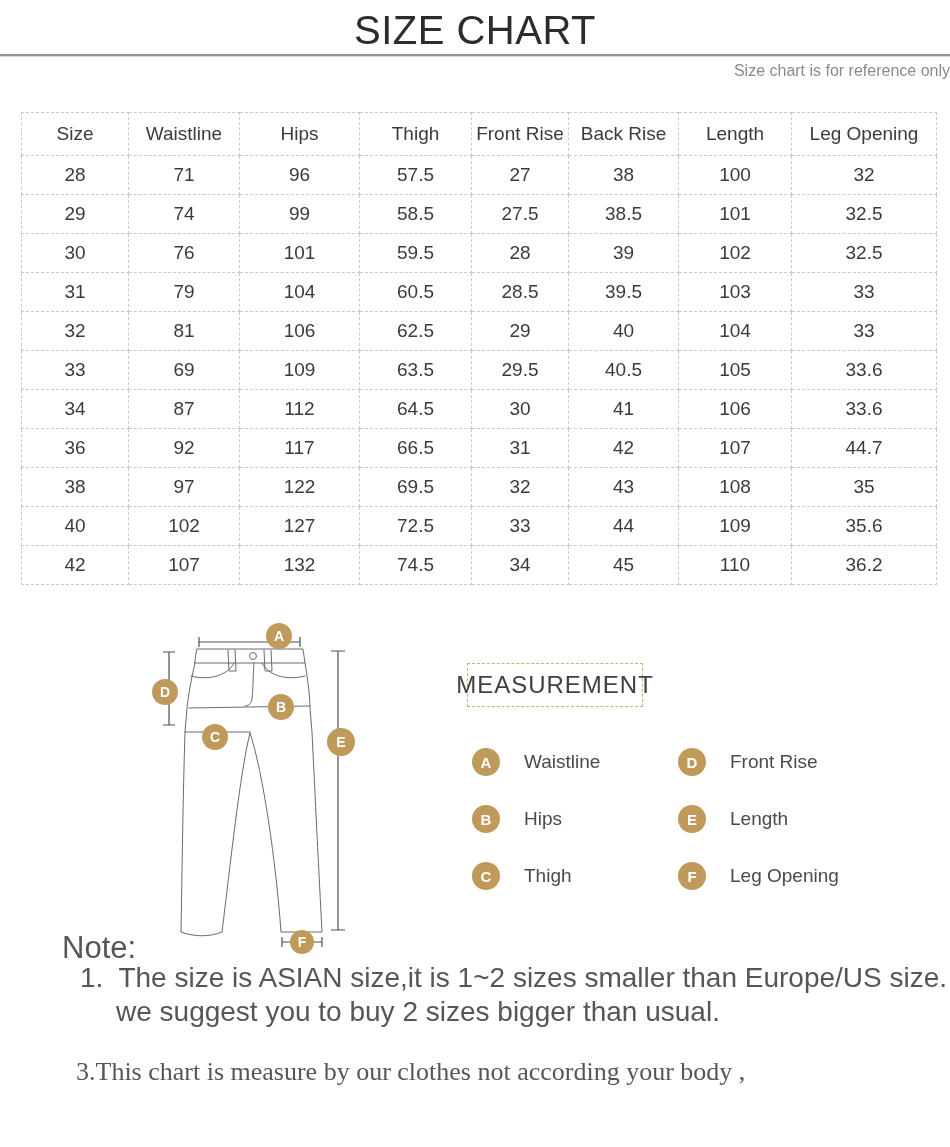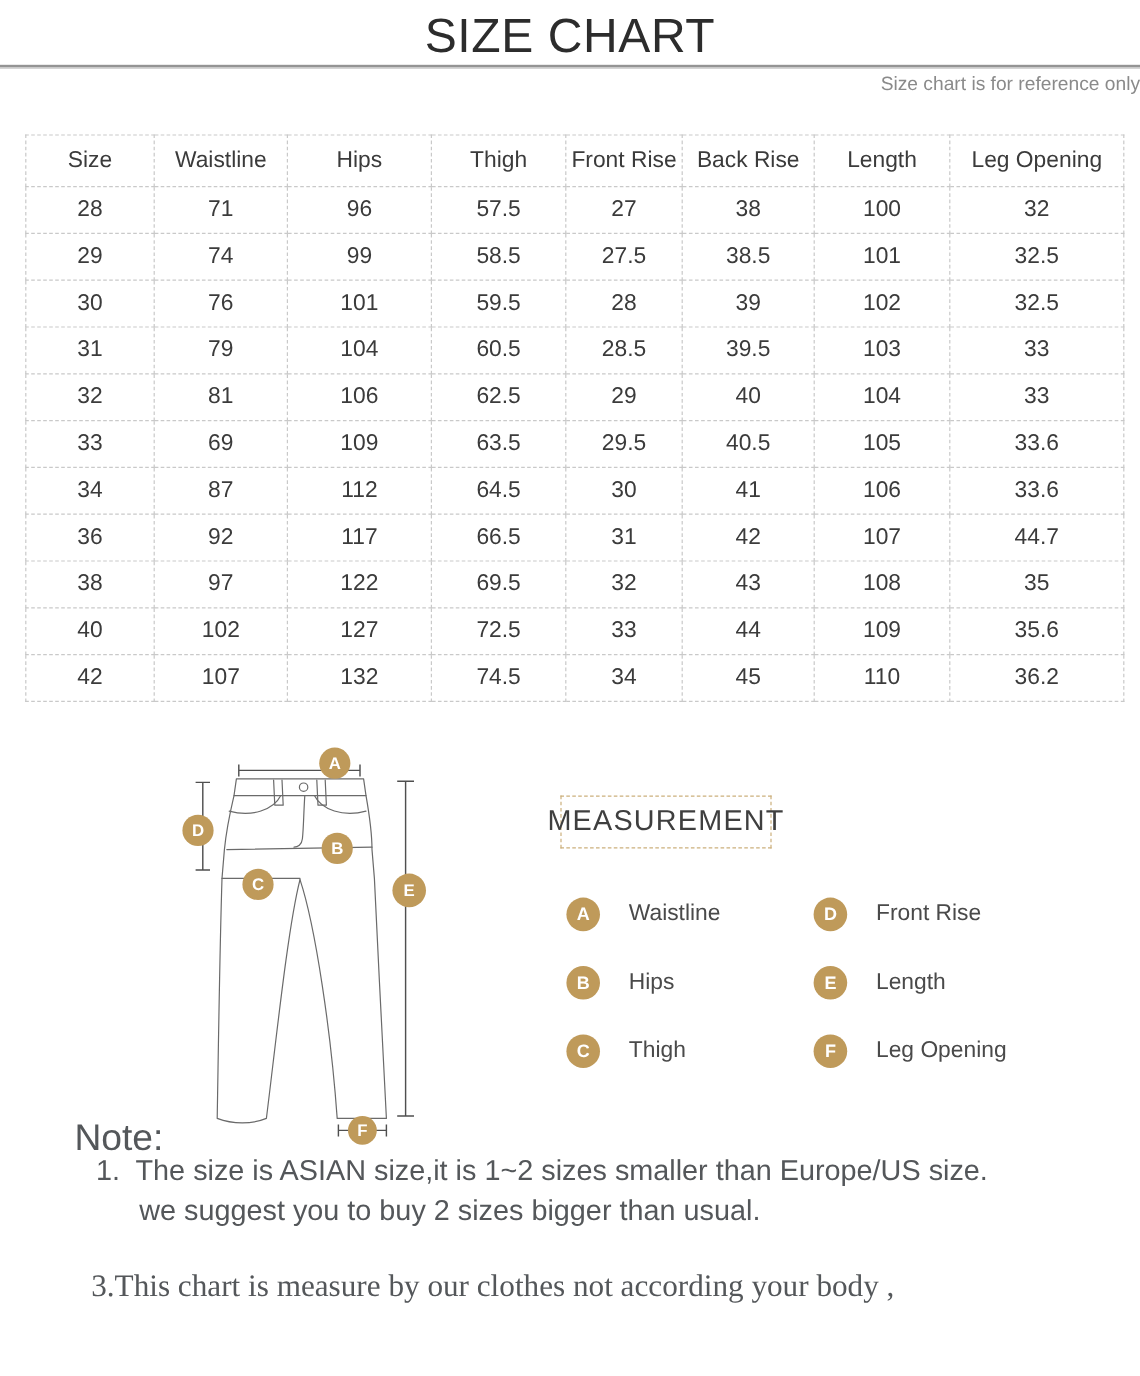--- a/index.html
+++ b/index.html
@@ -51,21 +51,21 @@
     width:28px; height:28px; border-radius:50%; background:#bf9a5a;
     color:#ffffff; font-size:15px; font-weight:bold;
     display:flex; align-items:center; justify-content:center; flex:0 0 28px;
   }
   .legend-item .lbl { margin-left:24px; font-size:19px; color:#4a4a4a; white-space:nowrap; }
   .col1 { left:472px; } .col2 { left:678px; }
   .row1 { top:748px; } .row2 { top:805px; } .row3 { top:862px; }
 
   
   .note { position:absolute; white-space:pre-wrap; color:#54575a; }
-  .note-sans  { font-size:24px; font-family:"Liberation Sans", sans-serif; }
+  .note-sans  { font-size:28px; font-family:"Liberation Sans", sans-serif; }
   .note-serif { font-size:26px; font-family:"Liberation Serif", serif; }
   #note-heading { left:62px;  top:930px; font-size:31px; }
   #note-line1   { left:80px;  top:962px; }
   #note-line1b  { left:116px; top:996px; }
   #note-line2   { left:80px;  top:1028px; }
   #note-line3   { left:76px;  top:1057px; }
   #note-line4   { left:80px;  top:1087px; }
 </style>
 </head>
 <body>

